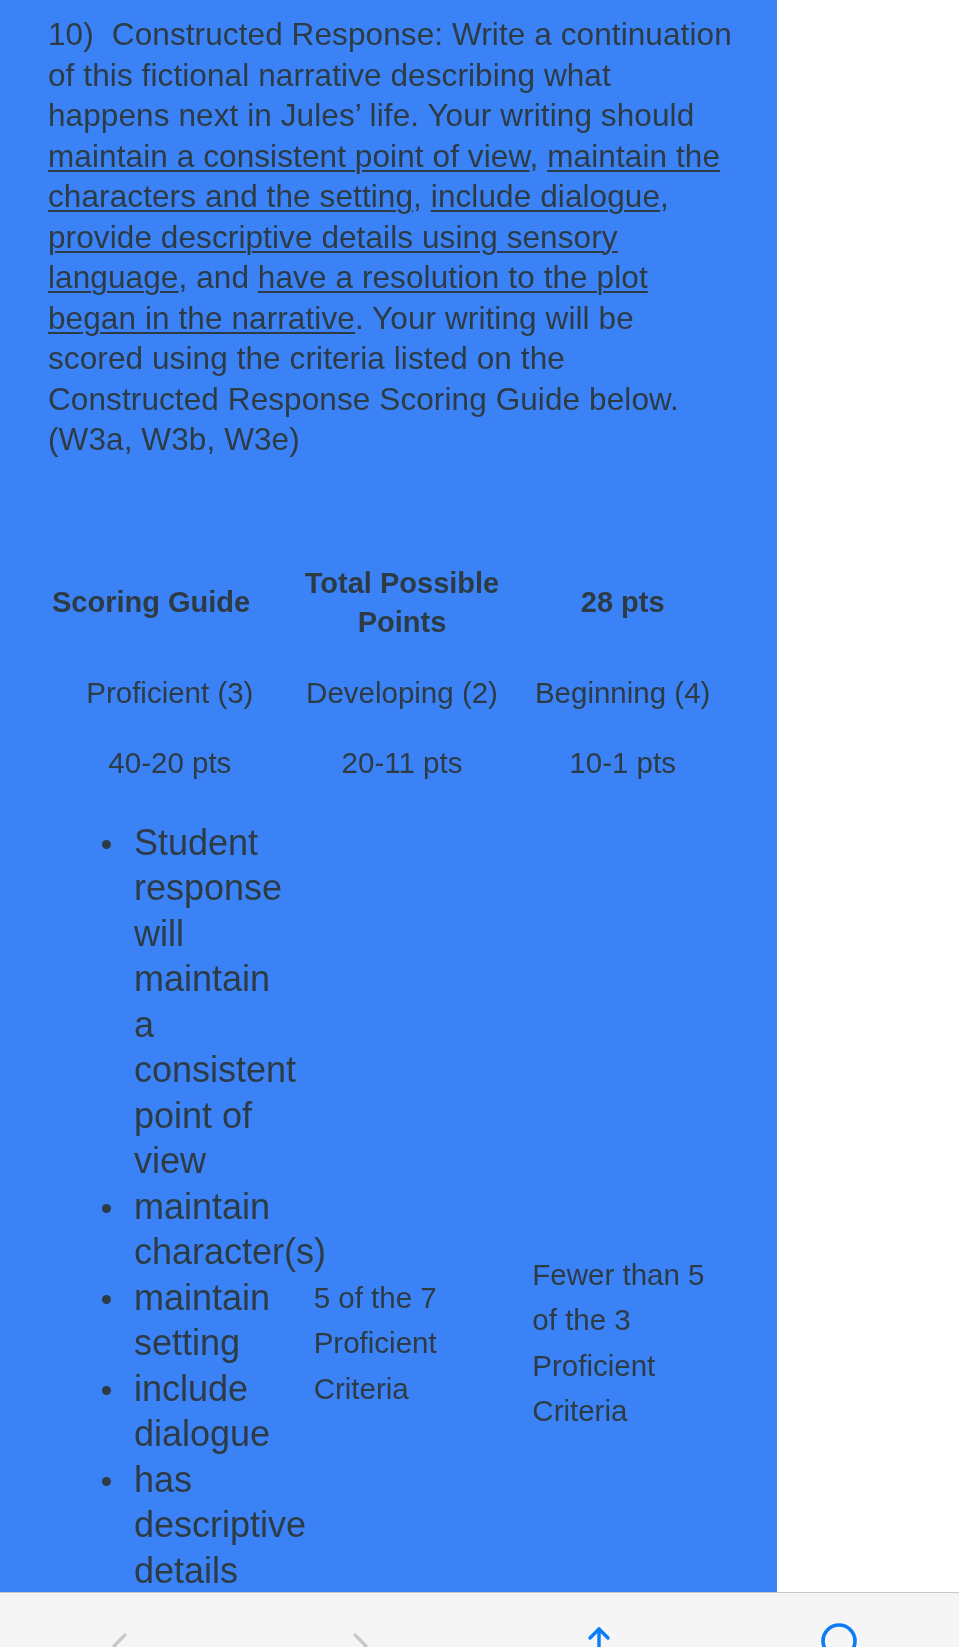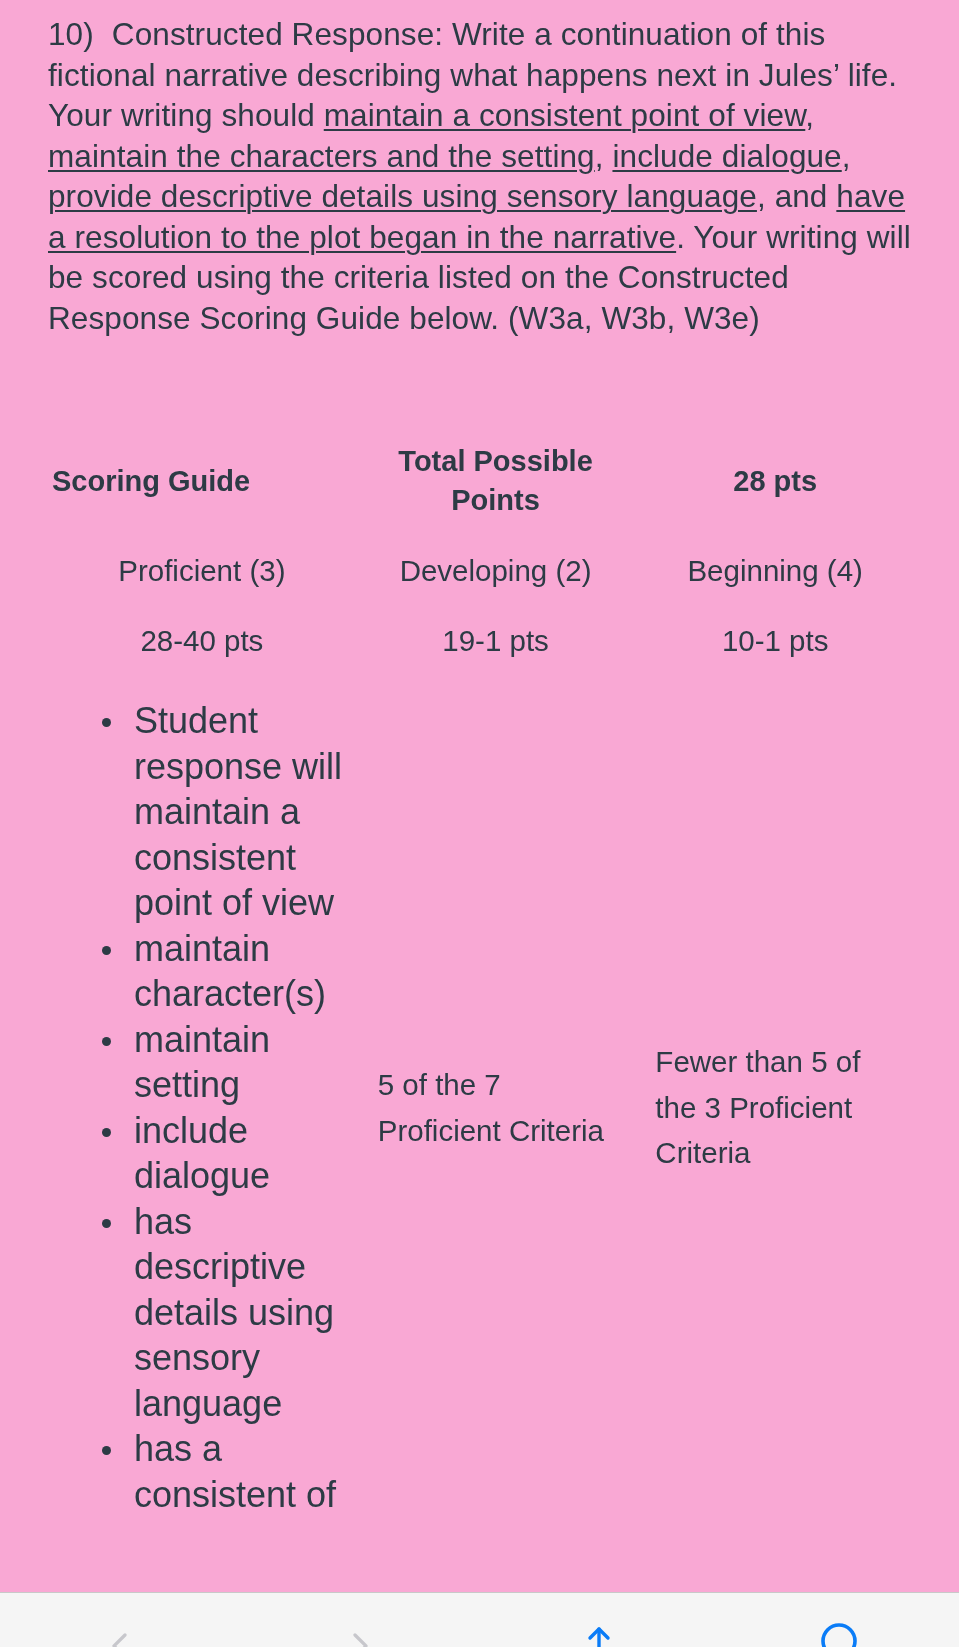--- a/index.html
+++ b/index.html
@@ -15,24 +15,24 @@
     font-family: "Liberation Sans", sans-serif;
     color: #2d3b45;
     -webkit-font-smoothing: antialiased;
   }
 
   
   .page-scroll {
     position: absolute;
     left: 0;
     top: 0;
-    width: 959px;
+    width: 777px;
     height: 1592px;
     overflow: hidden;
-    background: #f9a8d4;
+    background: #3b82f6;
   }
 
   .content {
     padding: 0 44px 0 48px;
   }
 
   
   .question-block {
     padding-top: 14px;
     font-size: 31.5px;
@@ -171,22 +171,22 @@
           <td class="col-a hdr-left">Scoring Guide</td>
           <td class="col-b">Total Possible Points</td>
           <td class="col-c">28 pts</td>
         </tr>
         <tr class="lvl-row">
           <td class="col-a">Proficient (3)</td>
           <td class="col-b">Developing (2)</td>
           <td class="col-c">Beginning (4)</td>
         </tr>
         <tr class="pts-row">
-          <td class="col-a">28-40 pts</td>
-          <td class="col-b">19-1 pts</td>
+          <td class="col-a">40-20 pts</td>
+          <td class="col-b">20-11 pts</td>
           <td class="col-c">10-1 pts</td>
         </tr>
         <tr class="body-row">
           <td class="col-a">
             <ul class="criteria" id="criteria-list">
                 <li>Student response will maintain a consistent point of view</li>
                 <li>maintain character(s)</li>
                 <li>maintain setting</li>
                 <li>include dialogue</li>
                 <li>has descriptive details using sensory language</li>

